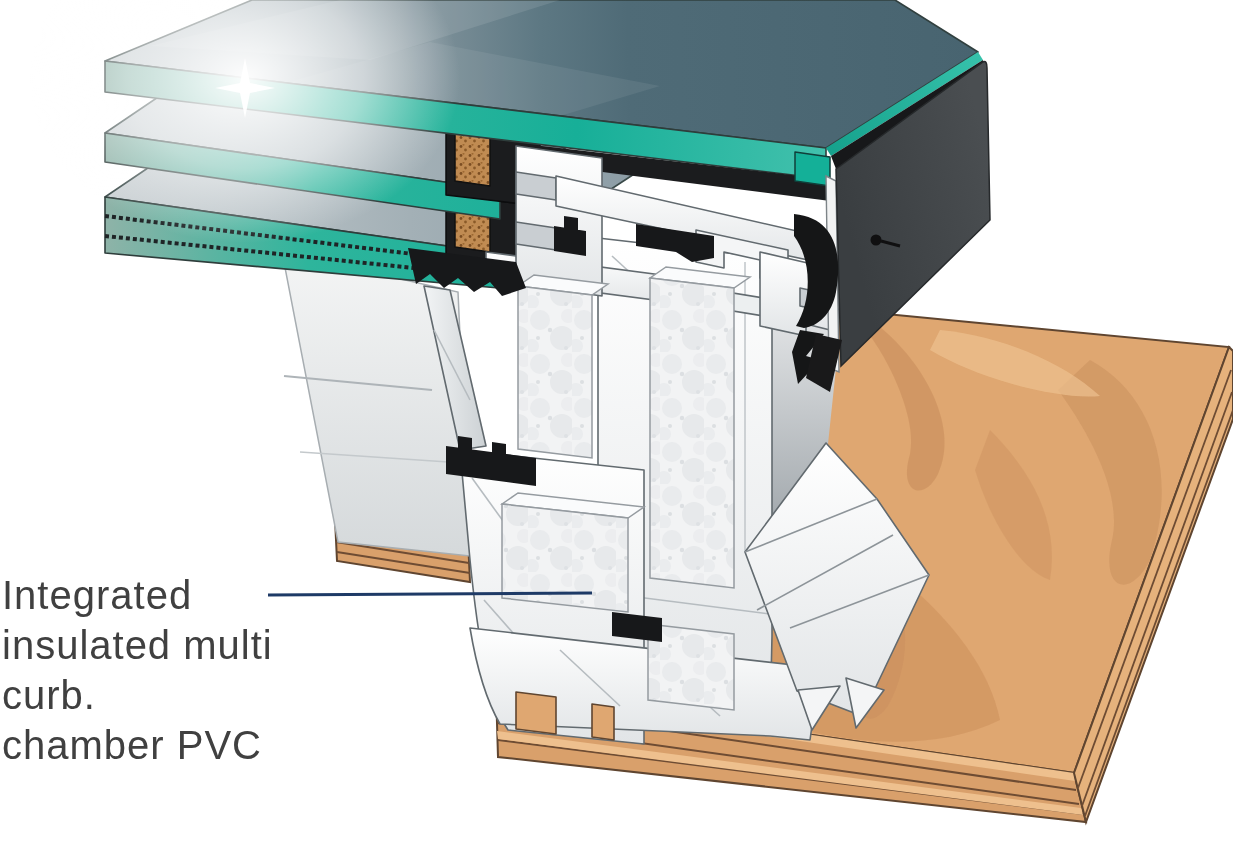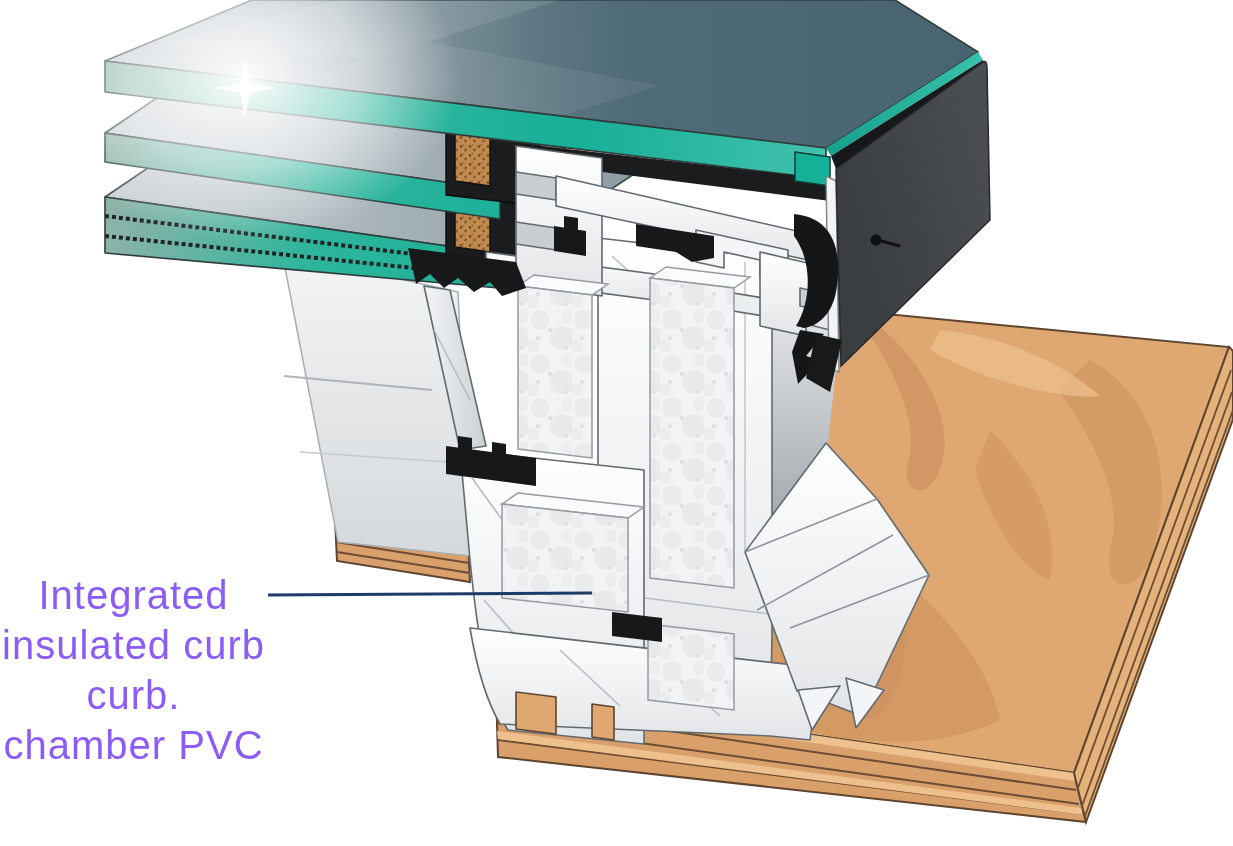--- a/index.html
+++ b/index.html
@@ -1,20 +1,20 @@
 <!DOCTYPE html>
 <html><head>
 <meta charset="utf-8">
 <style>
   html,body{margin:0;padding:0;background:#fff;}
   .stage{position:relative;width:1233px;height:846px;background:#fff;overflow:hidden;
          font-family:"Liberation Sans",sans-serif;}
   .stage svg{position:absolute;left:0;top:0;}
-  .caption{position:absolute;left:2px;top:570px;color:#8b5cf6;font-size:40px;
-           line-height:50px;letter-spacing:1px;font-weight:400;text-align:center;}
+  .caption{position:absolute;left:2px;top:570px;color:#404040;font-size:40px;
+           line-height:50px;letter-spacing:1px;font-weight:400;}
   .caption span{display:block;white-space:nowrap;}
 </style>
 </head>
 <body>
 
 <div class="stage">
 <svg width="1233" height="846" viewBox="0 0 1233 846">
   <defs>
     <linearGradient id="gSlate" gradientUnits="userSpaceOnUse" x1="105" y1="80" x2="978" y2="55">
       <stop offset="0" stop-color="#c6cdd0"></stop>
@@ -249,17 +249,17 @@
   <g>
     <ellipse cx="245" cy="78" rx="215" ry="165" fill="url(#gGlow)"></ellipse>
     <path d="M245,58 L250,83 L275,88 L250,93 L245,118 L240,93 L215,88 L240,83 Z" fill="#ffffff" opacity="0.95"></path>
   </g>
 
   <line x1="268" y1="595" x2="592" y2="593" stroke-width="3" stroke="#1e3a66"></line>
 </svg>
 
 <div class="caption">
   <span>Integrated</span>
-  <span>insulated curb</span>
+  <span>insulated multi</span>
   <span>curb.</span>
   <span>chamber PVC</span>
 </div>
 </div>
 
 </body></html>

